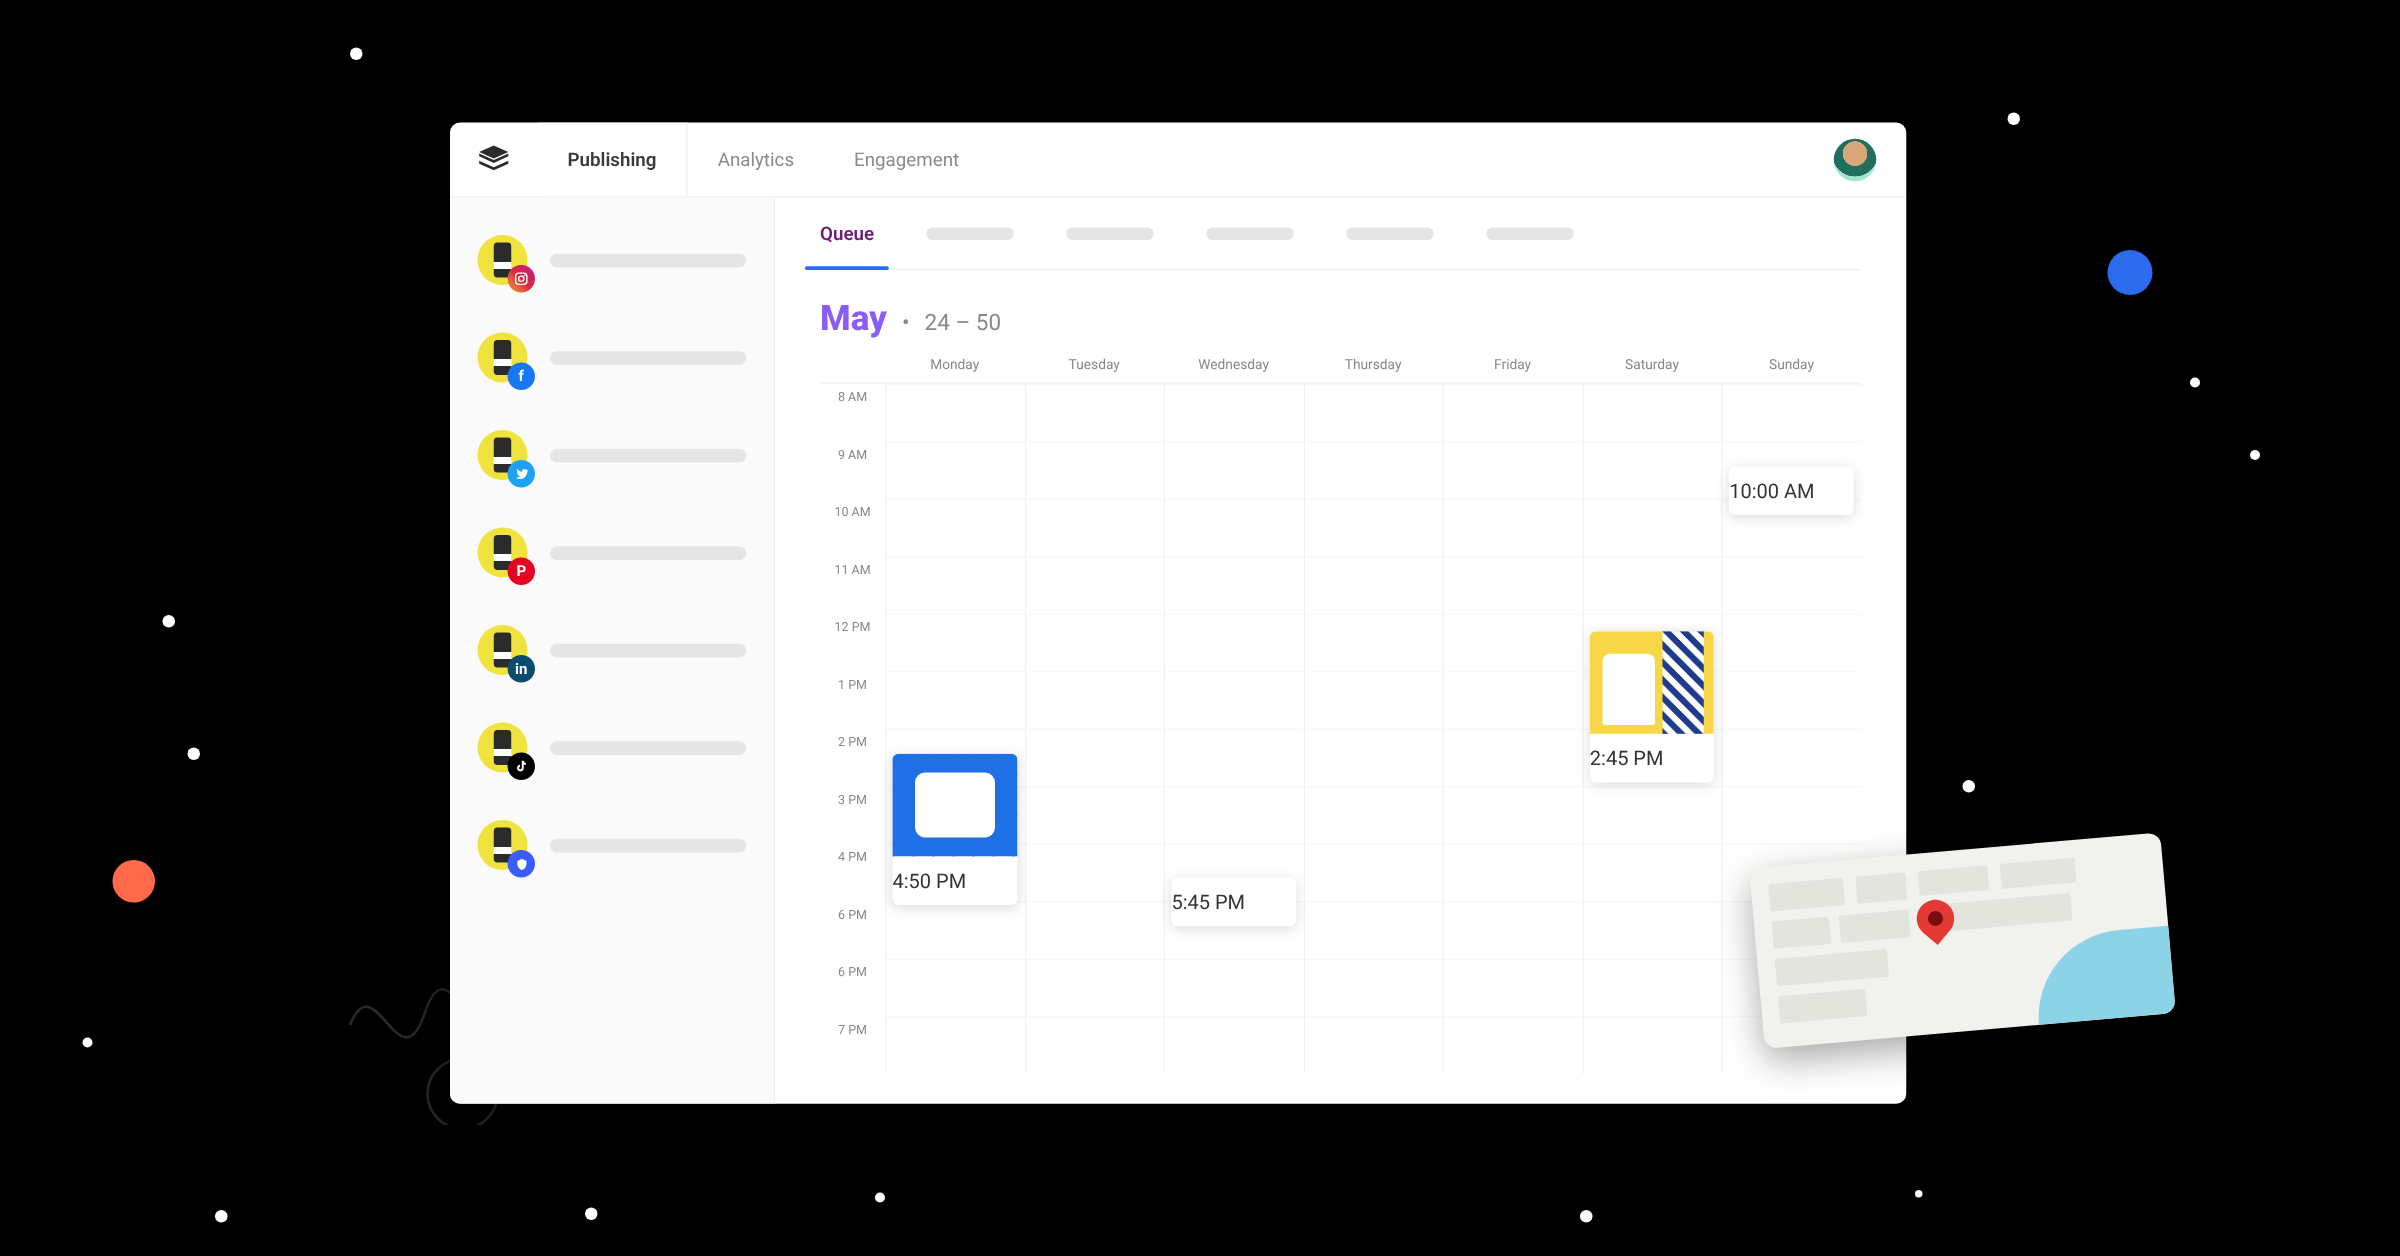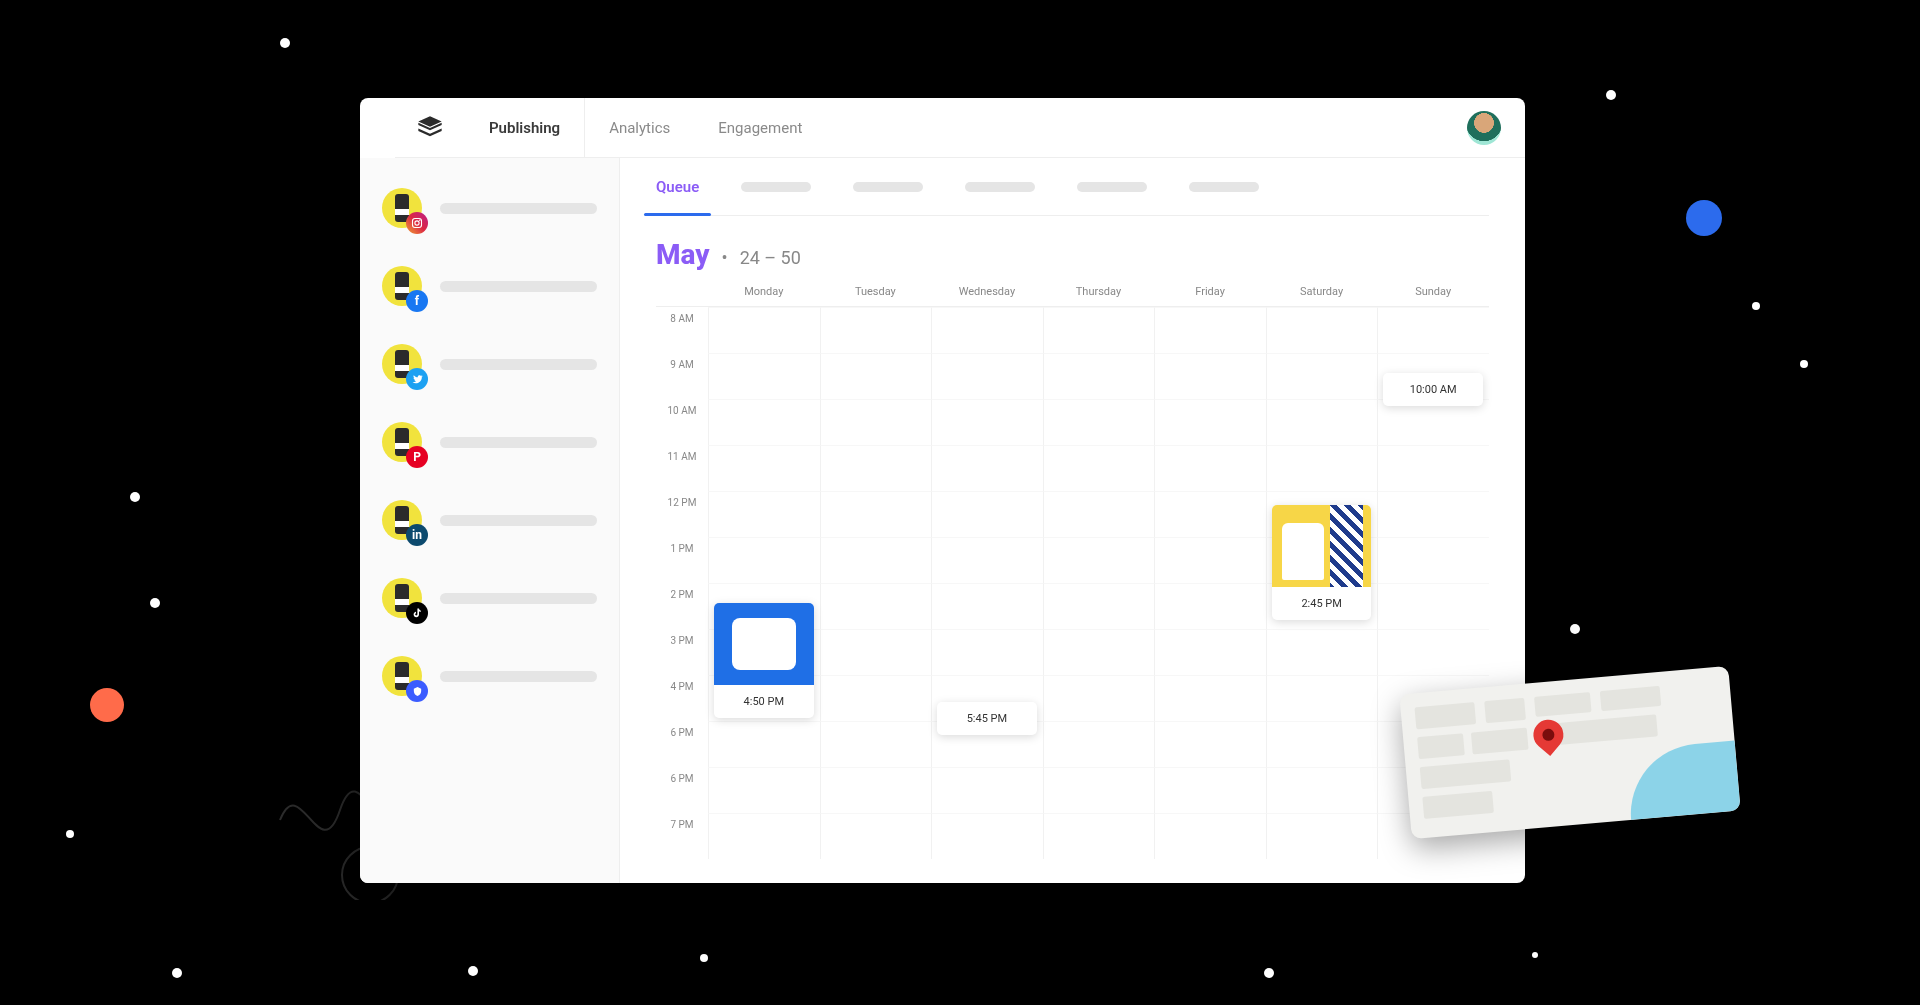--- a/index.html
+++ b/index.html
@@ -32,21 +32,20 @@
   flex-direction: column;
 }
 
 
 .topnav {
   display: flex;
   align-items: center;
   height: 60px;
   border-bottom: 1px solid #eee;
   padding: 0 24px 0 0;
-  margin-left: 35px;
 }
 .logo-box {
   width: 70px;
   height: 60px;
   display: flex;
   align-items: center;
   justify-content: center;
 }
 .logo-svg { width: 28px; height: 28px; }
 .nav-tabs { display: flex; height: 100%; }
@@ -140,21 +139,21 @@
 .subtabs {
   display: flex;
   gap: 42px;
   align-items: center;
   height: 58px;
   border-bottom: 1px solid #eee;
 }
 .subtab {
   font-size: 15px;
   font-weight: 600;
-  color: #8b5cf6;
+  color: #701a75;
   height: 100%;
   display: flex;
   align-items: center;
   position: relative;
 }
 .subtab.active::after {
   content: "";
   position: absolute;
   left: -12px; right: -12px; bottom: -1px;
   height: 3px;
@@ -218,22 +217,21 @@
   box-shadow: 0 2px 10px rgba(0,0,0,0.15);
   overflow: hidden;
   cursor: pointer;
 }
 .event-img {
   width: 100%;
   height: 82px;
 }
 .event-time {
   padding: 10px 0;
-  text-align: center;
-  font-size: 11px;
+  font-size: 16px;
   color: #333;
 }
 
 
 .img-rainbow { background:
   linear-gradient(135deg,#ff4d6d 0 18%,#ffa63d 18% 36%,#ffe14d 36% 54%,#4dd34d 54% 72%,#4db8ff 72% 90%,#b84dff 90% 100%);
   position: relative;
 }
 .img-rainbow::after{content:"";position:absolute;left:22%;top:30%;width:56%;height:46%;background:#fff;border-radius:4px 4px 50% 50%/4px 4px 8px 8px;}
 .img-bluegrid { background:

